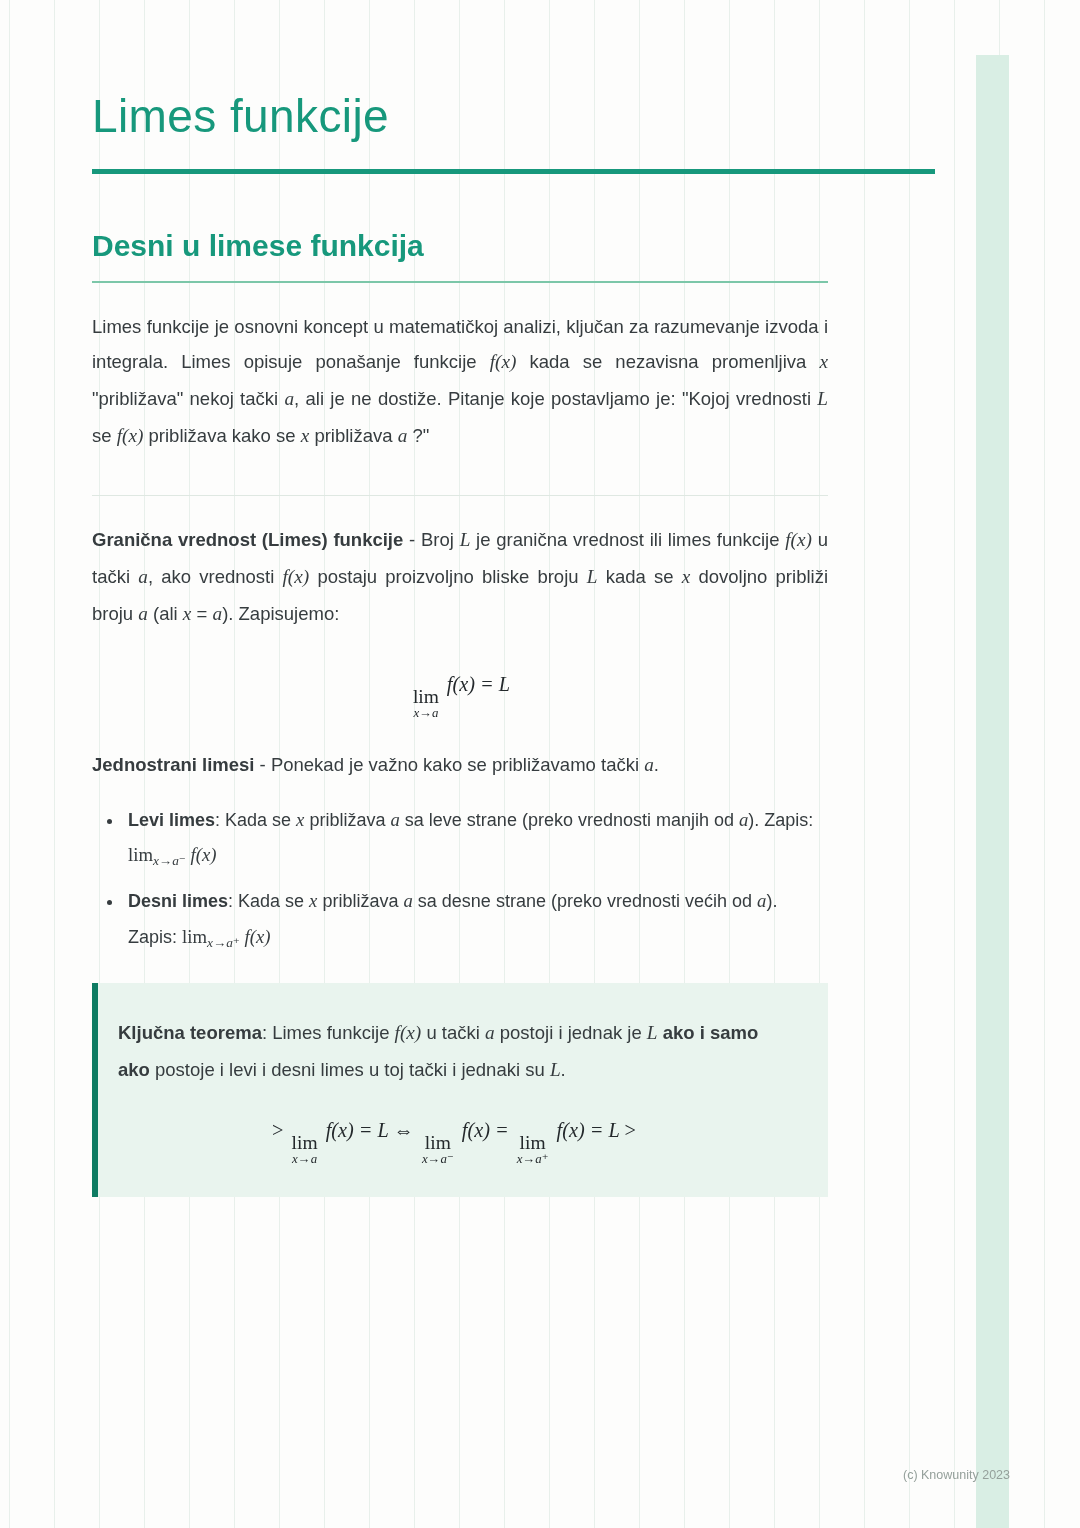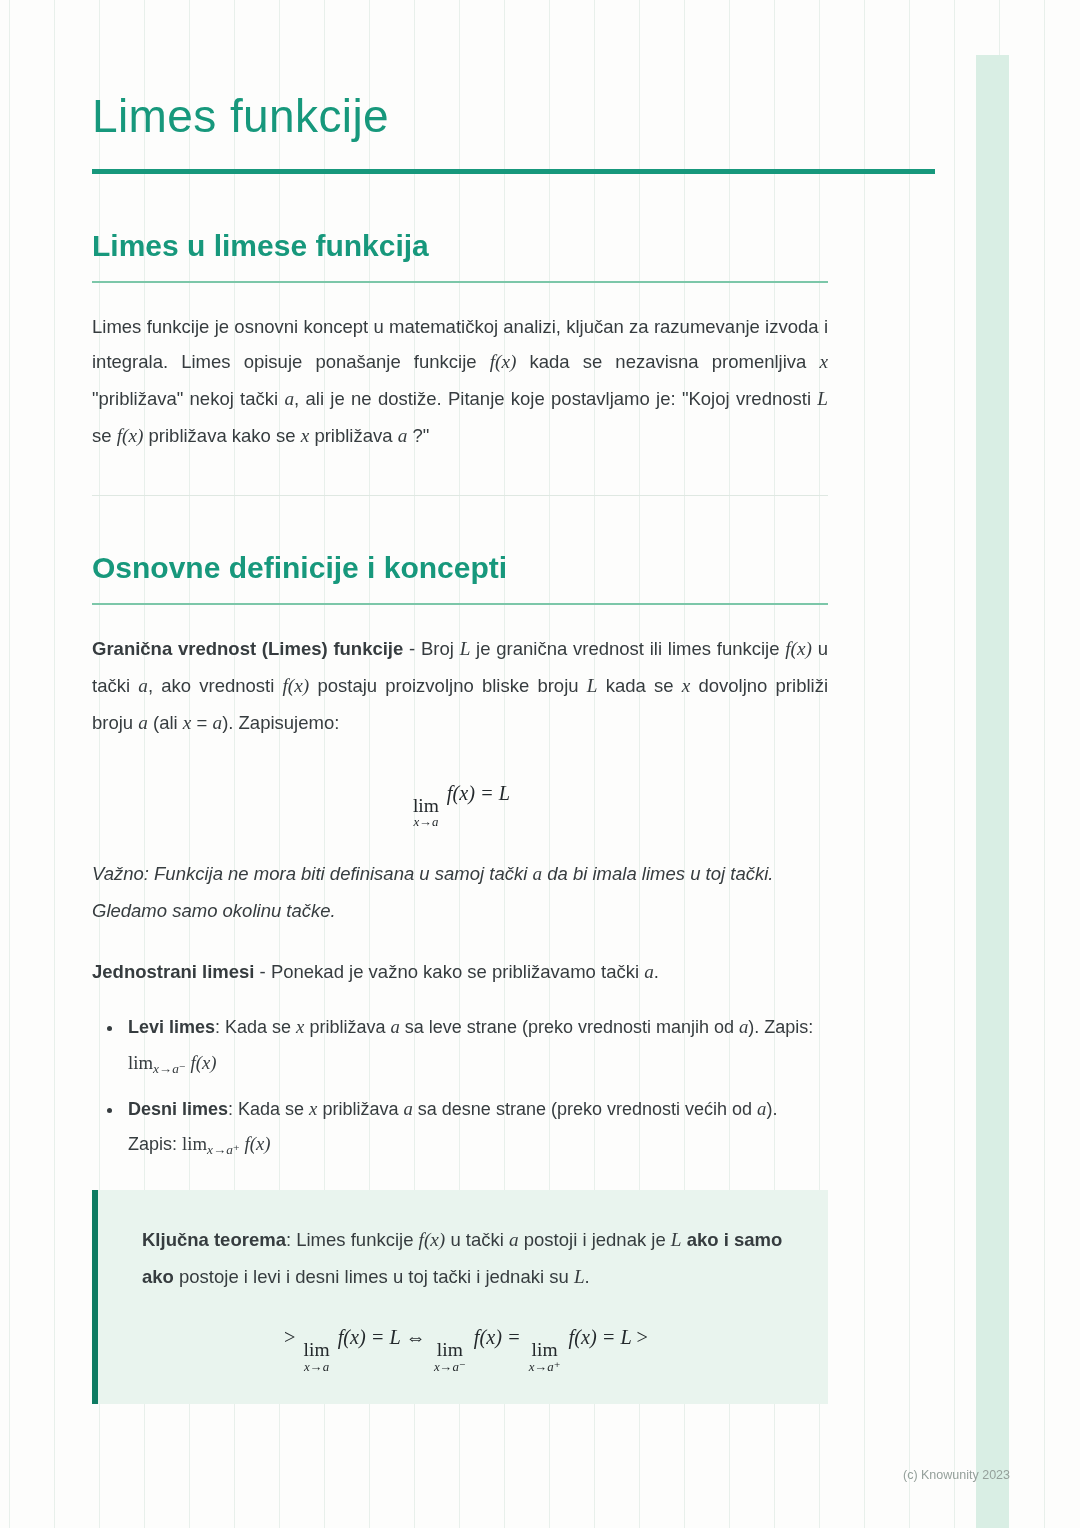--- a/index.html
+++ b/index.html
@@ -101,21 +101,21 @@
   .limits-list li {
     font-size: 18px;
     line-height: 1.9;
     margin-bottom: 10px;
     padding-left: 4px;
   }
   .callout {
     margin-top: 28px;
     border-left: 6px solid var(--callout-border, #0e7b62);
     background: var(--callout-bg, #e9f4ee);
-    padding: 32px 38px 30px 44px;
+    padding: 32px 38px 30px 20px;
     box-sizing: border-box;
     width: 736px;
   }
   .callout p.body { margin-top: 0; }
   .callout .formula { margin-top: 30px; }
   .callout .conclusion { margin-top: 38px; }
   .footer {
     position: absolute;
     right: 70px;
     bottom: 46px;
@@ -127,34 +127,32 @@
 </head>
 <body>
 
 <div class="page">
   <div class="right-strip"></div>
 
   <div class="content">
     <h1>Limes funkcije</h1>
     <div class="title-rule"></div>
 
-    <h2>Limes u limese funkcija</h2>
+    <h2>Desni u limese funkcija</h2>
     <p class="body justify"><span>Limes funkcije je osnovni koncept u matematičkoj analizi, ključan za razumevanje izvoda i integrala. Limes opisuje ponašanje funkcije </span><span class="seg-m">f(x)</span><span> kada se nezavisna promenljiva </span><span class="seg-m">x</span><span> "približava" nekoj tački </span><span class="seg-m">a</span><span>, ali je ne dostiže. Pitanje koje postavljamo je: "Kojoj vrednosti </span><span class="seg-m">L</span><span> se </span><span class="seg-m">f(x)</span><span> približava kako se </span><span class="seg-m">x</span><span> približava </span><span class="seg-m">a</span><span> ?"</span></p>
 
     <div class="divider"></div>
 
-    <h2>Osnovne definicije i koncepti</h2>
     <p class="body justify"><span class="seg-b">Granična vrednost (Limes) funkcije</span><span> - Broj </span><span class="seg-m">L</span><span> je granična vrednost ili limes funkcije </span><span class="seg-m">f(x)</span><span> u tački </span><span class="seg-m">a</span><span>, ako vrednosti </span><span class="seg-m">f(x)</span><span> postaju proizvoljno bliske broju </span><span class="seg-m">L</span><span> kada se </span><span class="seg-m">x</span><span> dovoljno približi broju </span><span class="seg-m">a</span><span> (ali </span><span class="seg-m">x</span><span> = </span><span class="seg-m">a</span><span>). Zapisujemo:</span></p>
 
     <div class="formula"><span class="limstack">
           <span class="op">lim</span>
           <span class="under">x→a</span>
         </span><span> </span><span class="seg-m">f(x) = L</span></div>
 
-    <p class="body"><span class="seg-i">Važno: Funkcija ne mora biti definisana u samoj tački </span><span class="seg-m">a</span><span class="seg-i"> da bi imala limes u toj tački. Gledamo samo okolinu tačke.</span></p>
     <p class="body"><span class="seg-b">Jednostrani limesi</span><span> - Ponekad je važno kako se približavamo tački </span><span class="seg-m">a</span><span>.</span></p>
 
     <ul class="limits-list">
       <li><span class="seg-b">Levi limes</span><span>: Kada se </span><span class="seg-m">x</span><span> približava </span><span class="seg-m">a</span><span> sa leve strane (preko vrednosti manjih od </span><span class="seg-m">a</span><span>). Zapis: </span><span class="seg-mr">lim</span><span class="seg-msub">x→a⁻</span><span class="seg-m"> f(x)</span></li>
       <li><span class="seg-b">Desni limes</span><span>: Kada se </span><span class="seg-m">x</span><span> približava </span><span class="seg-m">a</span><span> sa desne strane (preko vrednosti većih od </span><span class="seg-m">a</span><span>). Zapis: </span><span class="seg-mr">lim</span><span class="seg-msub">x→a⁺</span><span class="seg-m"> f(x)</span></li>
     </ul>
 
     <div class="callout">
       <p class="body"><span class="seg-b">Ključna teorema</span><span>: Limes funkcije </span><span class="seg-m">f(x)</span><span> u tački </span><span class="seg-m">a</span><span> postoji i jednak je </span><span class="seg-m">L</span><span> </span><span class="seg-b">ako i samo ako</span><span> postoje i levi i desni limes u toj tački i jednaki su </span><span class="seg-m">L</span><span>.</span></p>
       <div class="formula callout-formula"><span class="seg-mr">&gt; </span><span class="limstack">

